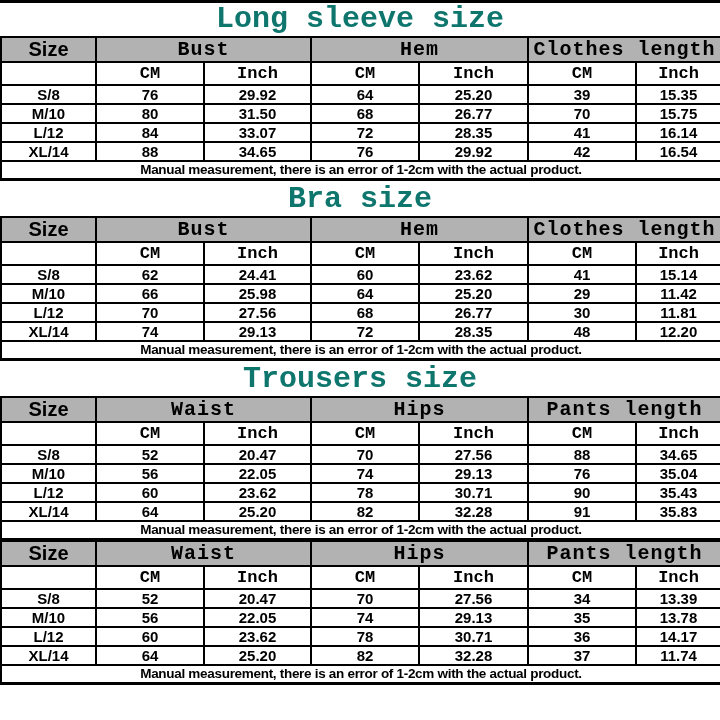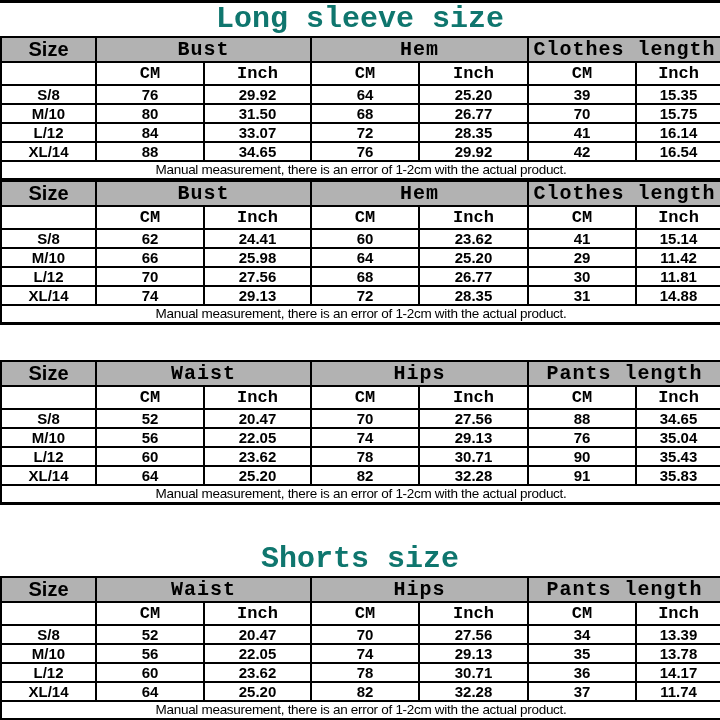--- a/index.html
+++ b/index.html
@@ -62,21 +62,21 @@
     margin-left: 16px;
   }
   tr.data td {
     height: 17px;
     font-weight: bold;
     font-size: 15px;
     line-height: 17px;
   }
   tr.note-row td {
     height: 16px;
-    font-weight: normal;
+    font-weight: bold;
     font-size: 13.5px;
     letter-spacing: -0.3px;
     line-height: 16px;
     white-space: nowrap;
   }
 </style>
 </head>
 <body>
 
 <div class="top-edge"></div>
@@ -146,20 +146,21 @@
       <td>16.54</td>
     </tr>
     <tr class="note-row">
       <td colspan="7">Manual measurement, there is an error of 1-2cm with the actual product.</td>
     </tr>
     </tbody>
   </table>
 </div>
 
 <div class="chart">
+  <div class="chart-title">Bra size</div>
   <table class="size-table">
     <colgroup>
         <col style="width:95px">
         <col style="width:108px">
         <col style="width:107px">
         <col style="width:108px">
         <col style="width:109px">
         <col style="width:108px">
         <col style="width:85px">
       </colgroup>
@@ -205,31 +206,32 @@
       <td>26.77</td>
       <td>30</td>
       <td>11.81</td>
     </tr>
     <tr class="data">
       <td>XL/14</td>
       <td>74</td>
       <td>29.13</td>
       <td>72</td>
       <td>28.35</td>
-      <td>31</td>
-      <td>14.88</td>
+      <td>48</td>
+      <td>12.20</td>
     </tr>
     <tr class="note-row">
       <td colspan="7">Manual measurement, there is an error of 1-2cm with the actual product.</td>
     </tr>
     </tbody>
   </table>
 </div>
 
 <div class="chart">
+  <div class="chart-title">Trousers size</div>
   <table class="size-table">
     <colgroup>
         <col style="width:95px">
         <col style="width:108px">
         <col style="width:107px">
         <col style="width:108px">
         <col style="width:109px">
         <col style="width:108px">
         <col style="width:85px">
       </colgroup>
@@ -286,21 +288,20 @@
       <td>35.83</td>
     </tr>
     <tr class="note-row">
       <td colspan="7">Manual measurement, there is an error of 1-2cm with the actual product.</td>
     </tr>
     </tbody>
   </table>
 </div>
 
 <div class="chart">
-  <div class="chart-title">Shorts size</div>
   <table class="size-table">
     <colgroup>
         <col style="width:95px">
         <col style="width:108px">
         <col style="width:107px">
         <col style="width:108px">
         <col style="width:109px">
         <col style="width:108px">
         <col style="width:85px">
       </colgroup>

